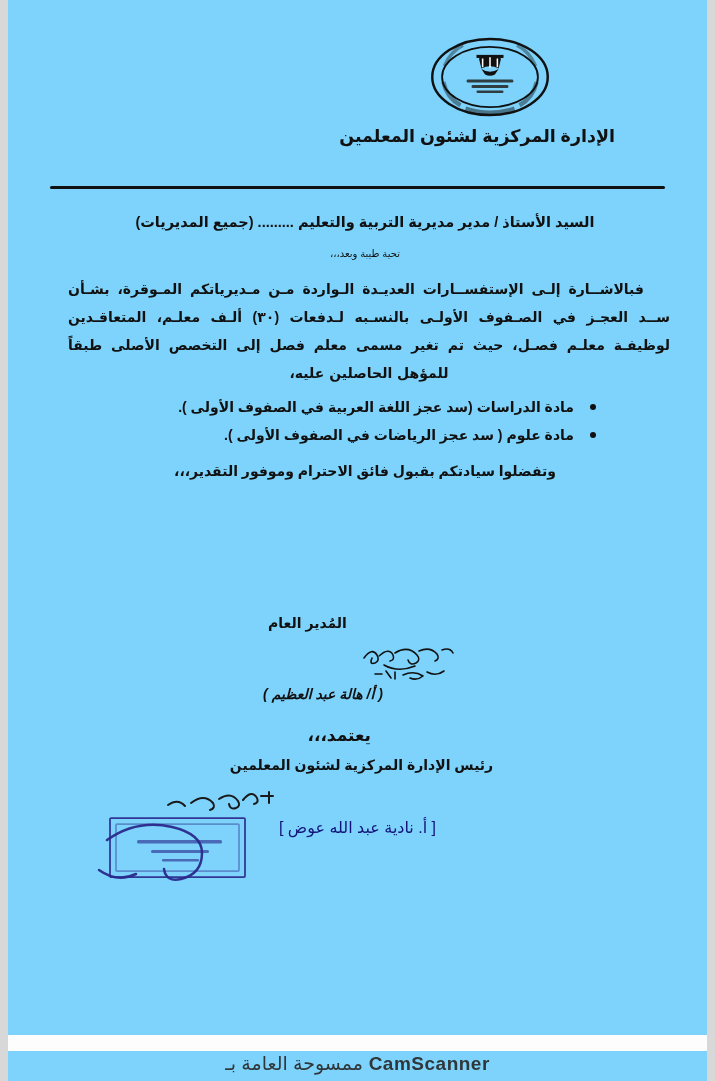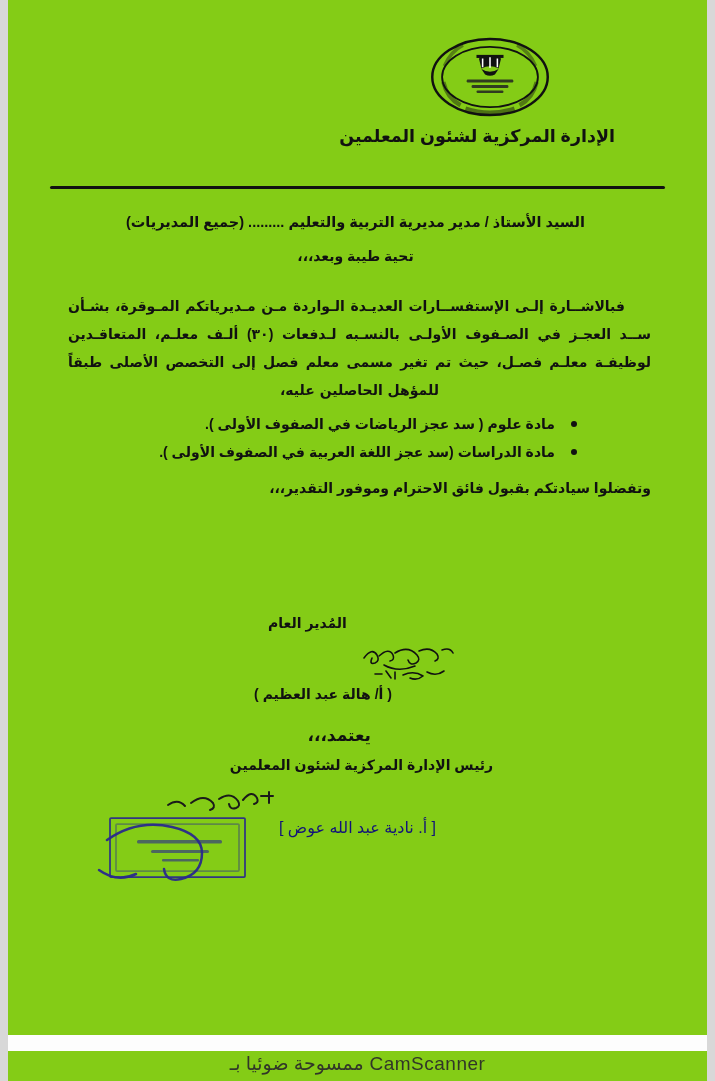--- a/index.html
+++ b/index.html
@@ -29,21 +29,21 @@
   }
   #page::before { left: 0; }
   #page::after  { right: 0; }
 
   .sheet {
     position: absolute;
     left: 8px;
     right: 8px;
     top: 0;
     bottom: 0;
-    background: #84cc16;
+    background: #7dd3fc;
   }
 
   
   .header-block {
     position: absolute;
     top: 34px;
     right: 92px;
     width: 250px;
     text-align: center;
   }
@@ -76,36 +76,36 @@
     height: 3px;
     background: #111;
     border-radius: 2px;
   }
 
   
   .body-area {
     position: absolute;
     top: 214px;
     left: 52px;
-    right: 56px;
+    right: 37px;
   }
   .addressee {
     font-size: 14.5px;
     font-weight: bold;
     color: #111;
     text-align: center;
     margin-bottom: 18px;
     white-space: nowrap;
   }
   .greeting {
-    font-size: 14px;
-    font-weight: bold;
-    color: #111;
-    text-align: center;
-    margin-bottom: 28px;
+    font-size: 10px;
+    font-weight: normal;
+    color: #111;
+    text-align: center;
+    margin-bottom: 16px;
   }
   p.para {
     font-size: 14px;
     font-weight: bold;
     color: #111;
     text-align: justify;
     text-align-last: center;
     line-height: 2.0;
     margin: 0 0 4px 8px;
     word-spacing: 1px;
@@ -133,21 +133,21 @@
     width: 6px;
     height: 6px;
     background: #111;
     border-radius: 50%;
   }
 
   .closing {
     font-size: 14px;
     font-weight: bold;
     color: #111;
-    text-align: right;
+    text-align: center;
     margin-top: 14px;
   }
 
   
   .sig-block-1 {
     position: absolute;
     top: 615px;
     right: 0;
     left: 0;
     text-align: center;
@@ -158,21 +158,21 @@
     color: #111;
     margin-bottom: 2px;
   }
   .sig-title.offset-1 { padding-right: 110px; padding-left: 10px; }
   .sig-name {
     font-size: 14px;
     font-weight: bold;
     color: #111;
     white-space: nowrap;
   }
-  .sig-name.offset-1 { padding-right: 69px; }
+  .sig-name.offset-1 { padding-right: 69px; font-style: italic; }
   .handwriting-1 {
     position: absolute;
     top: 638px;
     right: 228px;
     width: 130px;
     height: 56px;
     pointer-events: none;
   }
 
   
@@ -220,21 +220,21 @@
     position: absolute;
     bottom: 6px;
     left: 0;
     right: 0;
     text-align: center;
     font-size: 19px;
     color: #2a2a2a;
     letter-spacing: 0.5px;
     opacity: 0.92;
   }
-  .footer .cam { font-weight: normal; text-align: right; }
+  .footer .cam { font-weight: bold; text-align: right; }
   .footer-mask {
     position: absolute;
     left: 0;
     right: 0;
     bottom: 30px;
     height: 16px;
     background: #fdfdfd;
   }
 </style>
 </head>
@@ -281,25 +281,25 @@
       <div class="addressee">السيد الأستاذ / مدير مديرية التربية والتعليم ......... (جميع المديريات)</div>
 
       <div class="greeting">تحية طيبة وبعد،،،</div>
 
       <p class="para indent">فبالاشــارة إلـى الإستفســارات العديـدة الـواردة مـن مـديرياتكم المـوقرة، بشـأن ســد العجـز في الصـفوف الأولـى بالنسـبه لـدفعات (٣٠) ألـف معلـم، المتعاقـدين لوظيفـة معلـم فصـل، حيث تم تغير مسمى معلم فصل إلى التخصص الأصلى طبقاً للمؤهل الحاصلين عليه،</p>
 
 
       <ul class="bullets">
         <li>
           <span class="bullet-dot"></span>
-          <span>مادة علوم ( سد عجز الرياضات في الصفوف الأولى ).</span>
+          <span>مادة الدراسات (سد عجز اللغة العربية في الصفوف الأولى ).</span>
         </li>
         <li>
           <span class="bullet-dot"></span>
-          <span>مادة الدراسات (سد عجز اللغة العربية في الصفوف الأولى ).</span>
+          <span>مادة علوم ( سد عجز الرياضات في الصفوف الأولى ).</span>
         </li>
       </ul>
 
 
       <div class="closing">وتفضلوا سيادتكم بقبول فائق الاحترام وموفور التقدير،،،</div>
     </div>
 
     <div class="sig-block-1">
       <div class="sig-title offset-1">المُدير العام</div>
     </div>
@@ -350,17 +350,17 @@
         <path d="M28 116 q60 -42 130 -26 q60 14 60 52 q0 42 -42 52 q-30 7 -34 -20"></path>
         <path d="M12 176 q36 26 74 8"></path>
       </g>
     </svg>
 
     <div class="approve-name">[ أ. نادية عبد الله عوض ]</div>
 
     <div class="footer-mask"></div>
     <div class="footer">
       <span class="cam">CamScanner</span>
-      <span>ممسوحة ضوئيا بـ</span>
+      <span>ممسوحة العامة بـ</span>
     </div>
 
   </div>
 </div>
 
 </body></html>

